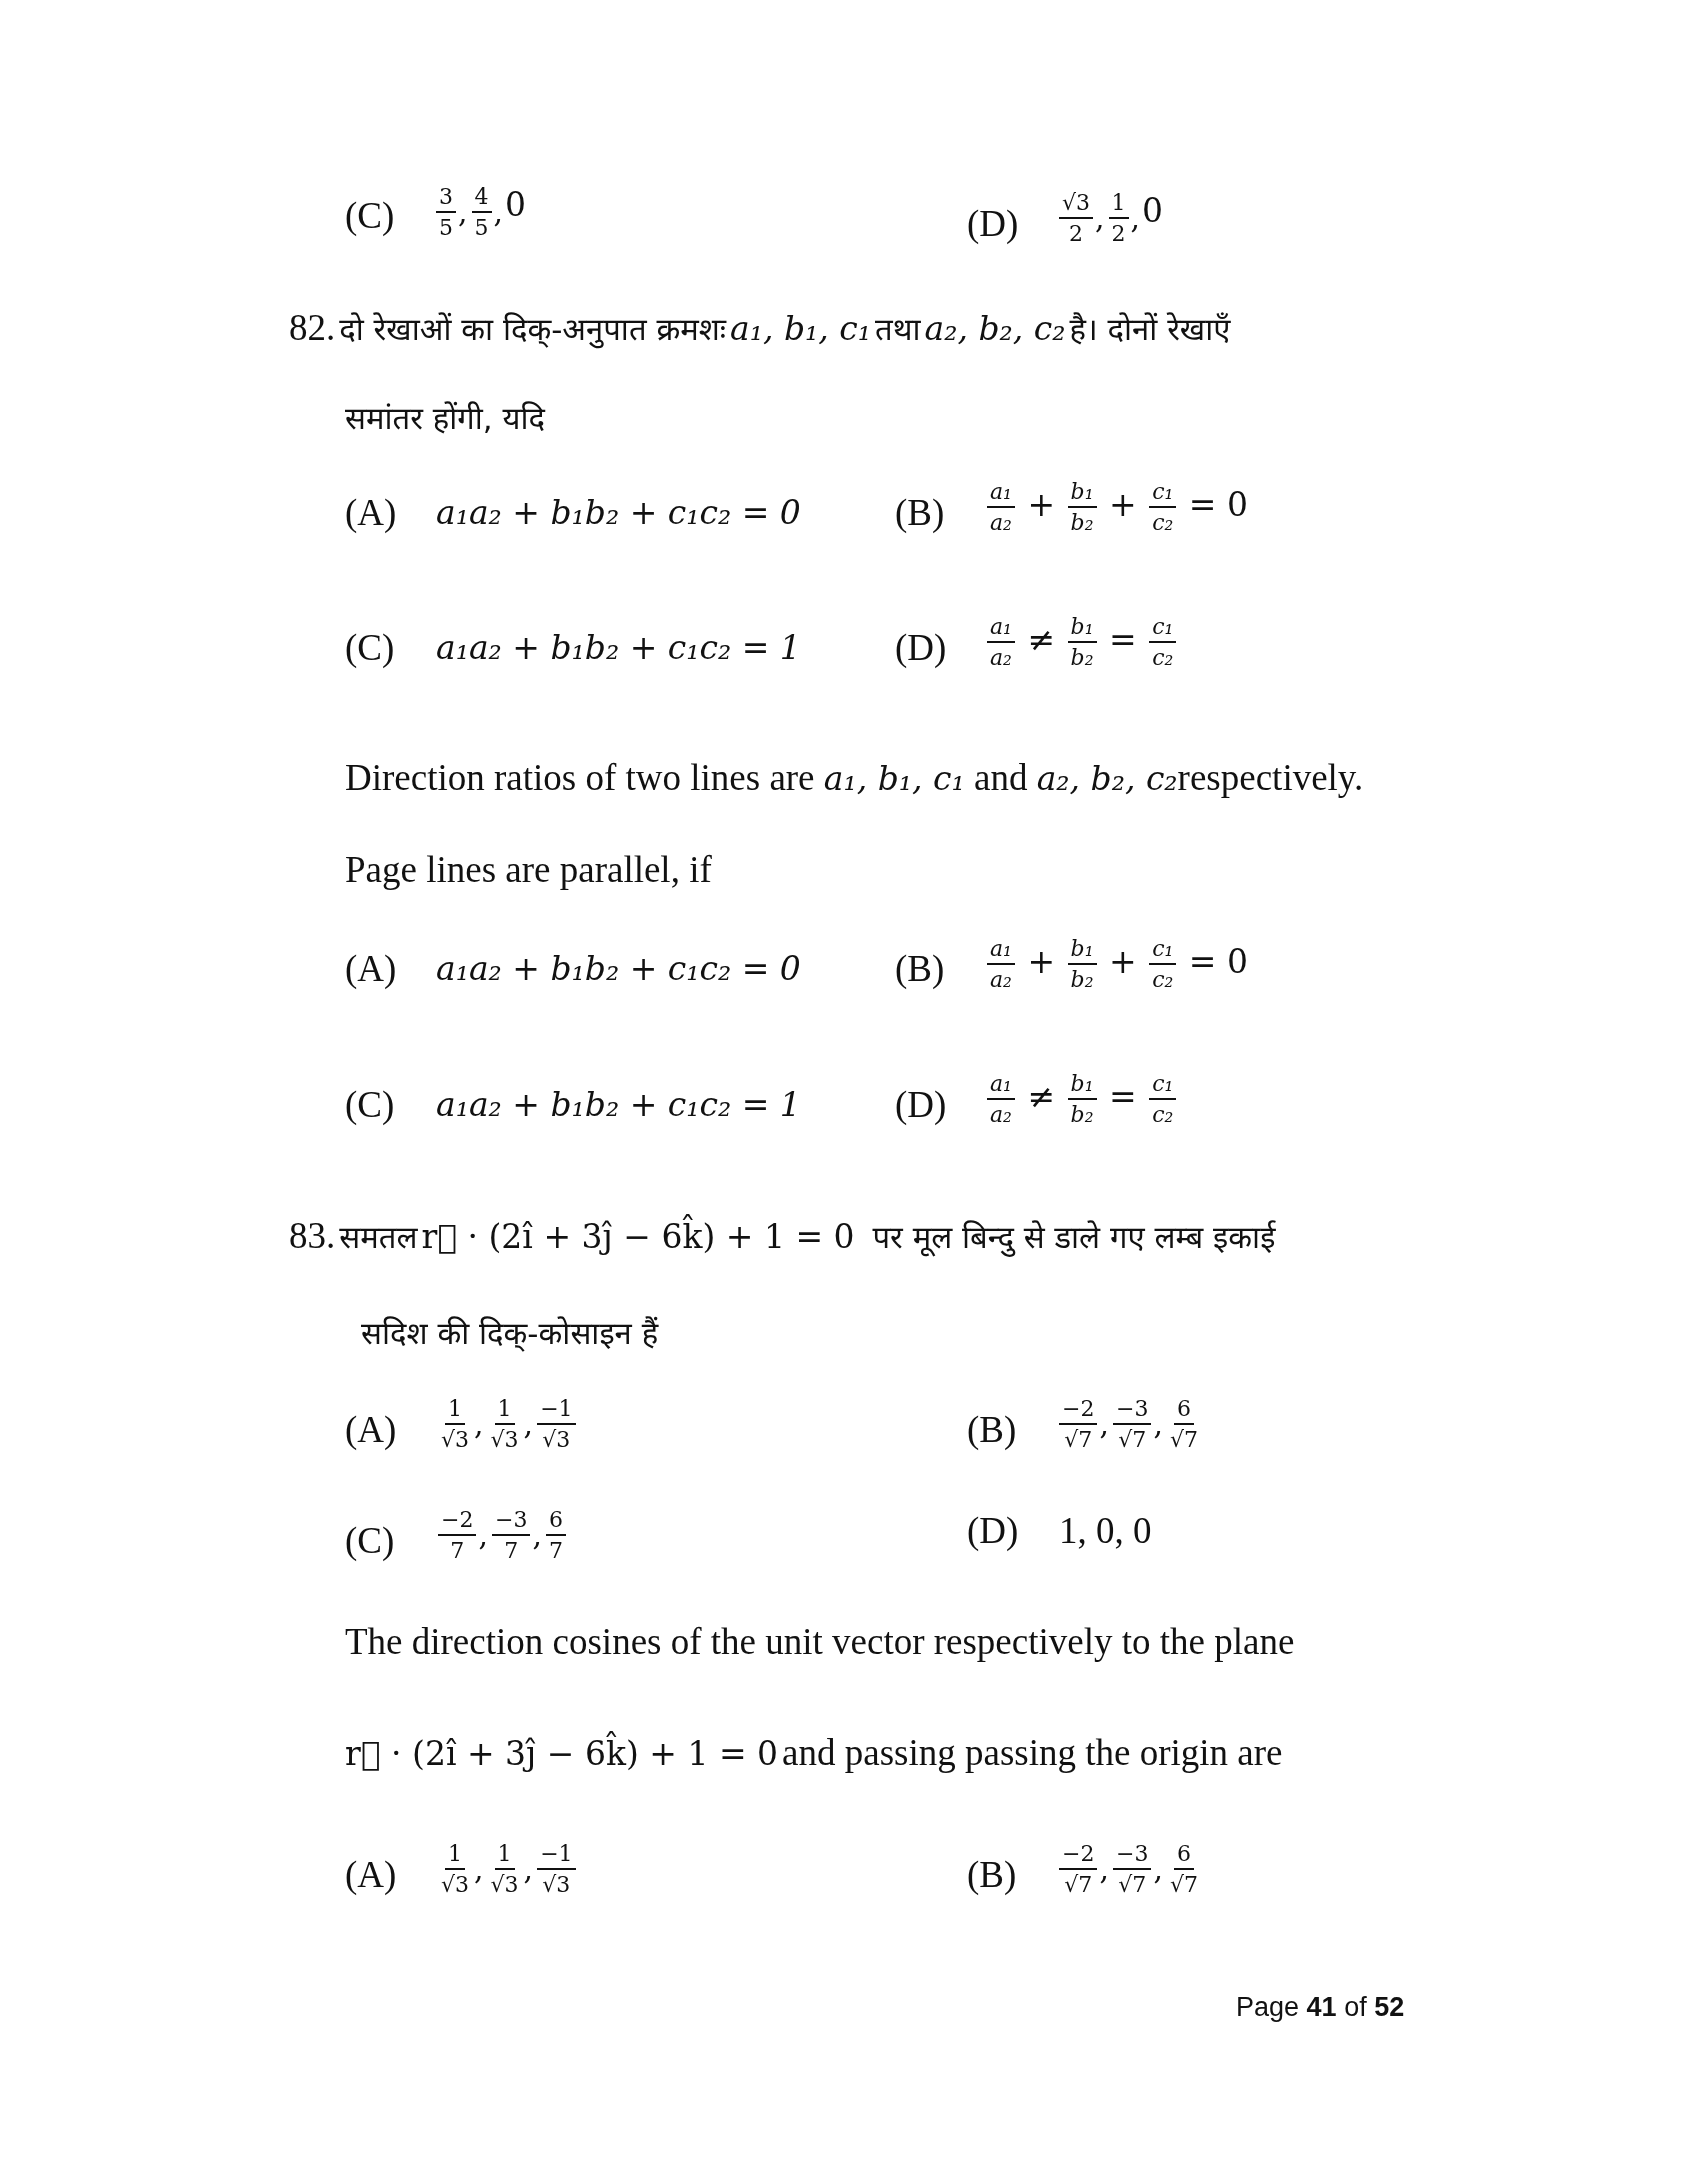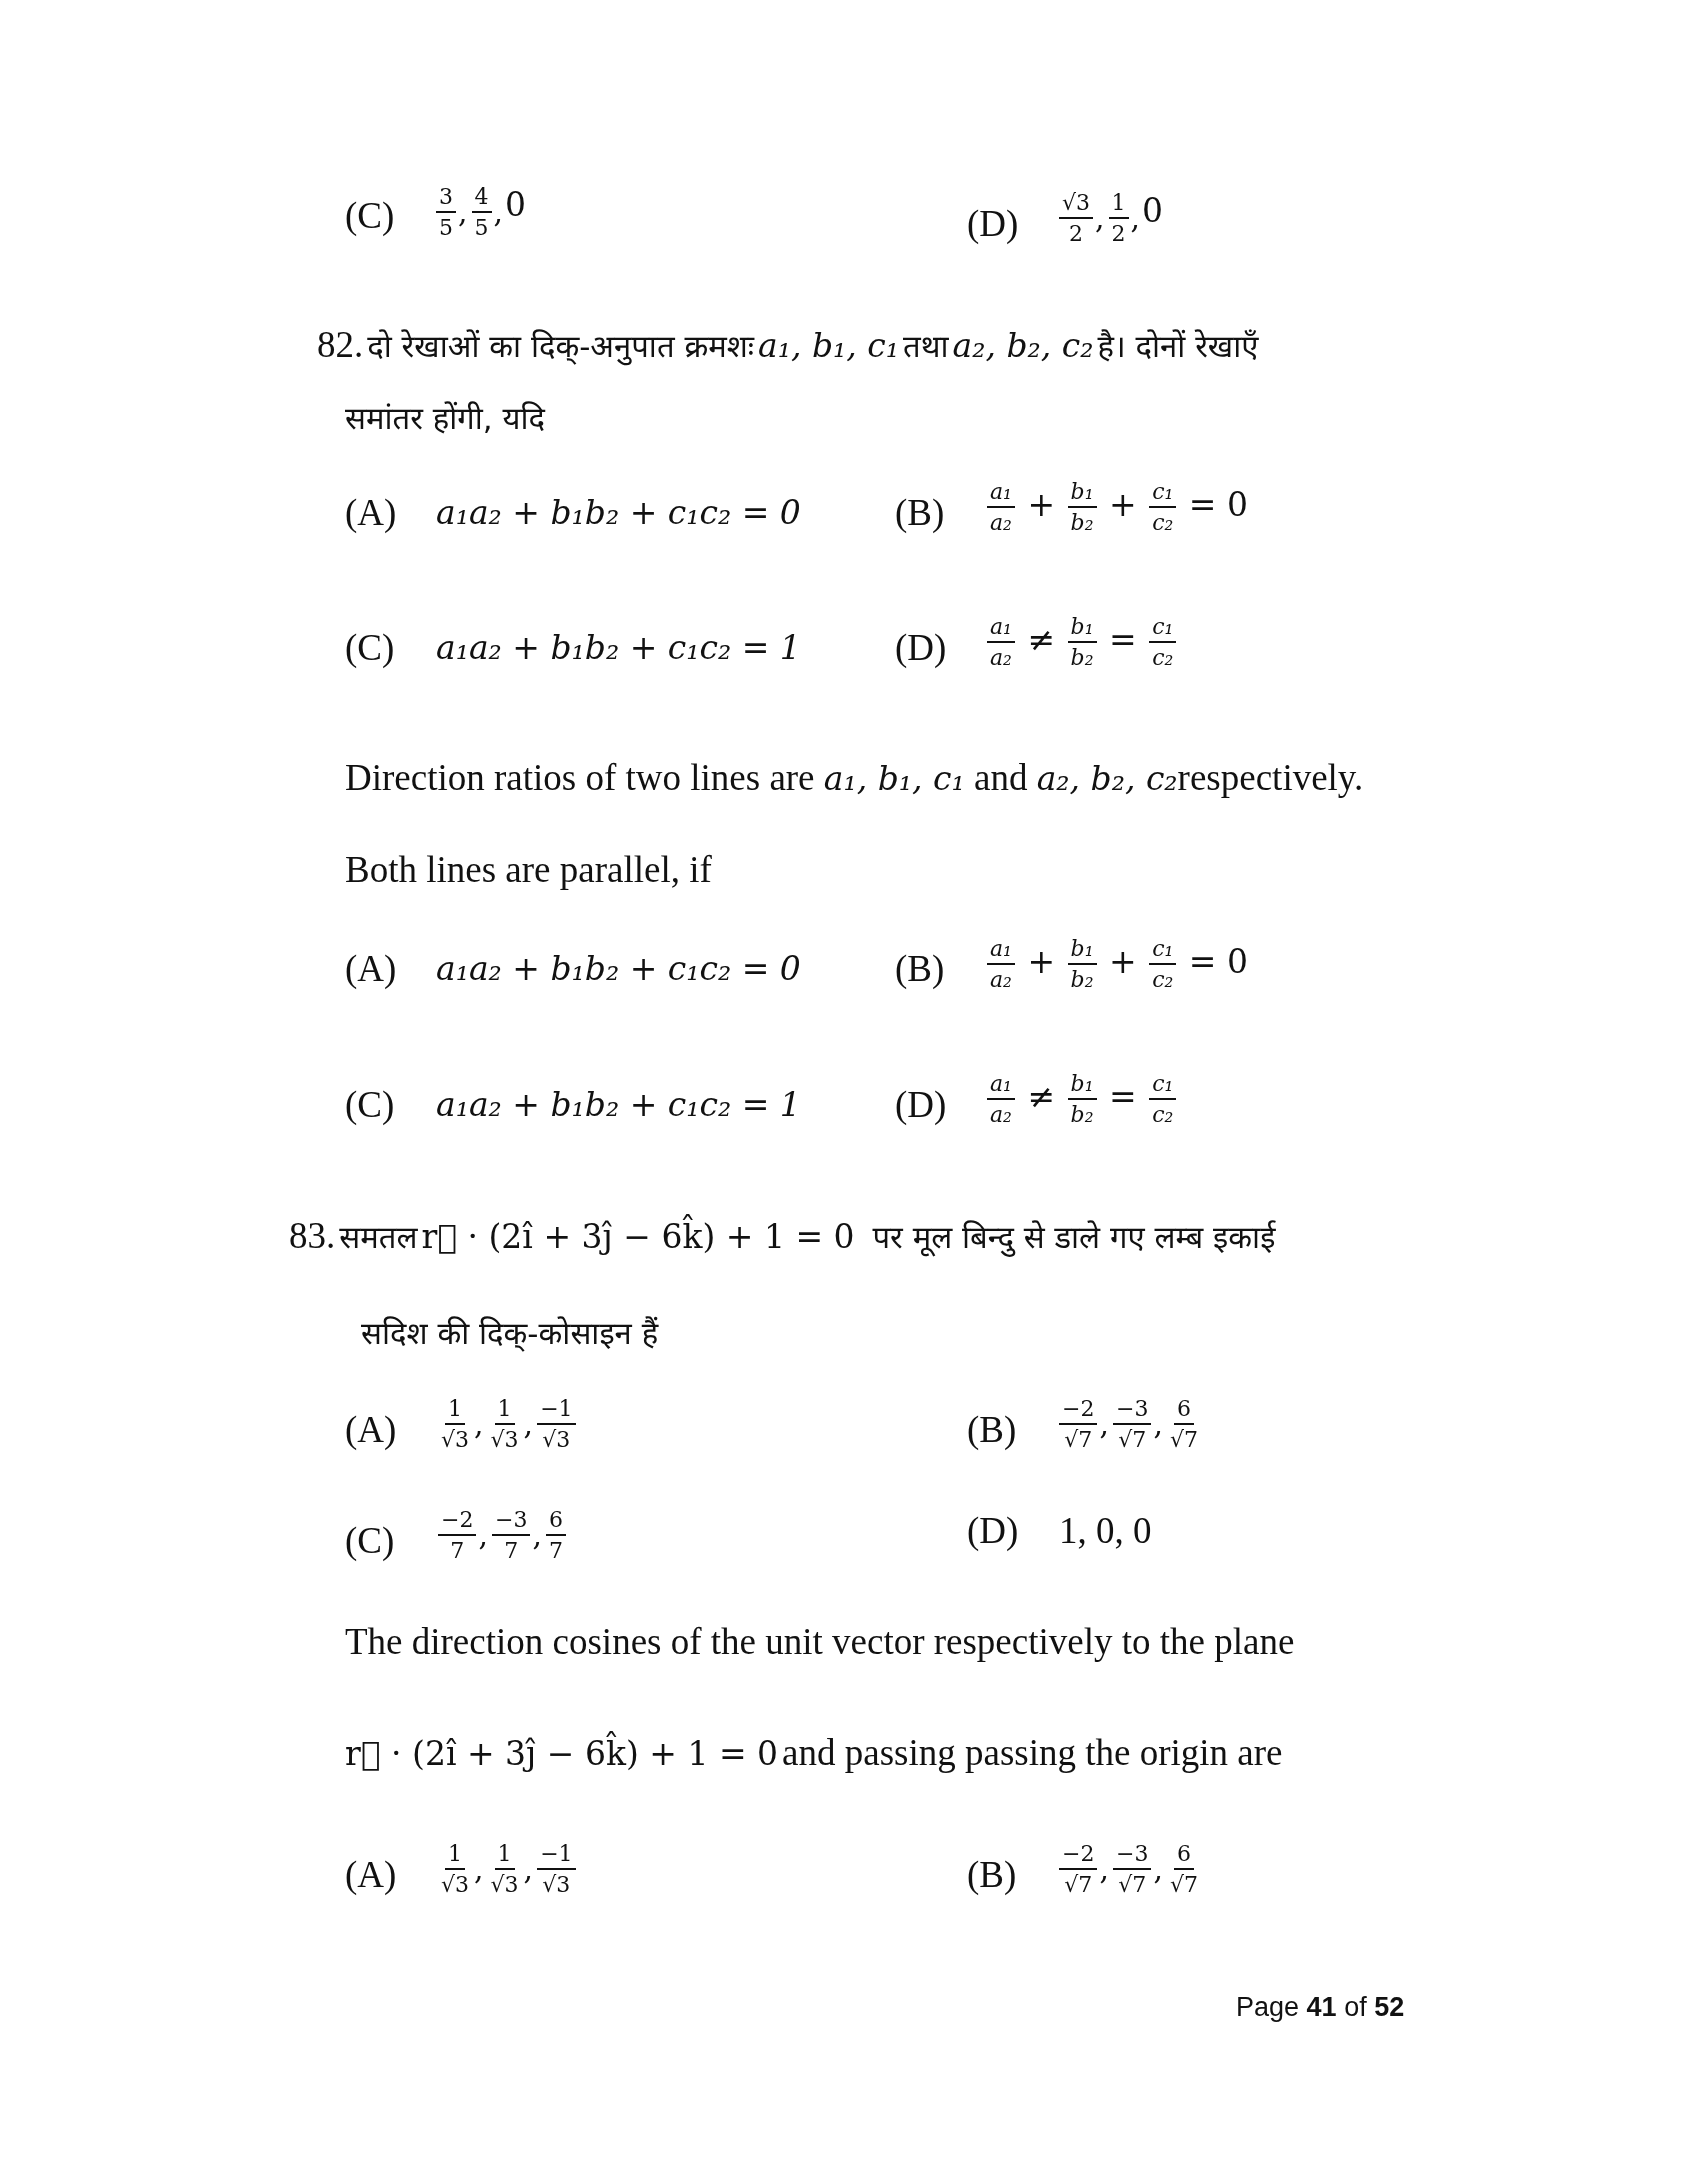--- a/index.html
+++ b/index.html
@@ -35,21 +35,21 @@
 <div class="abs" style="left:1057px;top:190px;">
   <span class="frac">
       <span class="num">√3</span>
       <span class="den">2</span>
     </span><span class="sep">,</span><span class="frac">
       <span class="num">1</span>
       <span class="den">2</span>
     </span><span class="sep">,</span><span class="math">0</span>
 </div>
 
-<div class="abs" style="left:289px;top:323px;margin-left:28px;">
+<div class="abs" style="left:289px;top:306px;">
   <span class="txt">82.</span>
   <span class="hin">दो रेखाओं का दिक्-अनुपात क्रमशः</span>
   <span class="math" style="font-style:italic;">a₁, b₁, c₁</span>
   <span class="hin">तथा</span>
   <span class="math" style="font-style:italic;">a₂, b₂, c₂</span>
   <span class="hin">है। दोनों रेखाएँ</span>
 </div>
 <div class="abs hin" style="left:345px;top:396px;">समांतर होंगी, यदि</div>
 
 <div class="abs lbl" style="left:345px;top:491px;">(A)</div>
@@ -92,21 +92,21 @@
       <span class="den">c₂</span>
     </span>
 </div>
 
 <div class="abs txt" style="left:345px;top:756px;">
   <span>Direction ratios of two lines are</span>
   <span class="math" style="font-style:italic;">a₁, b₁, c₁</span>
   <span>and</span>
   <span class="math" style="font-style:italic;">a₂, b₂, c₂</span><span>respectively.</span>
 </div>
-<div class="abs txt" style="left:345px;top:848px;">Both lines are parallel, if</div>
+<div class="abs txt" style="left:345px;top:848px;">Page lines are parallel, if</div>
 
 <div class="abs lbl" style="left:345px;top:947px;">(A)</div>
 <div class="abs math" style="left:436px;top:949px;font-style:italic;">a₁a₂ + b₁b₂ + c₁c₂ = 0</div>
 <div class="abs lbl" style="left:895px;top:947px;">(B)</div>
 <div class="abs math" style="left:985px;top:936px;">
   <span class="frac" style="font-style:italic;">
       <span class="num">a₁</span>
       <span class="den">a₂</span>
     </span>
   <span>+</span>

